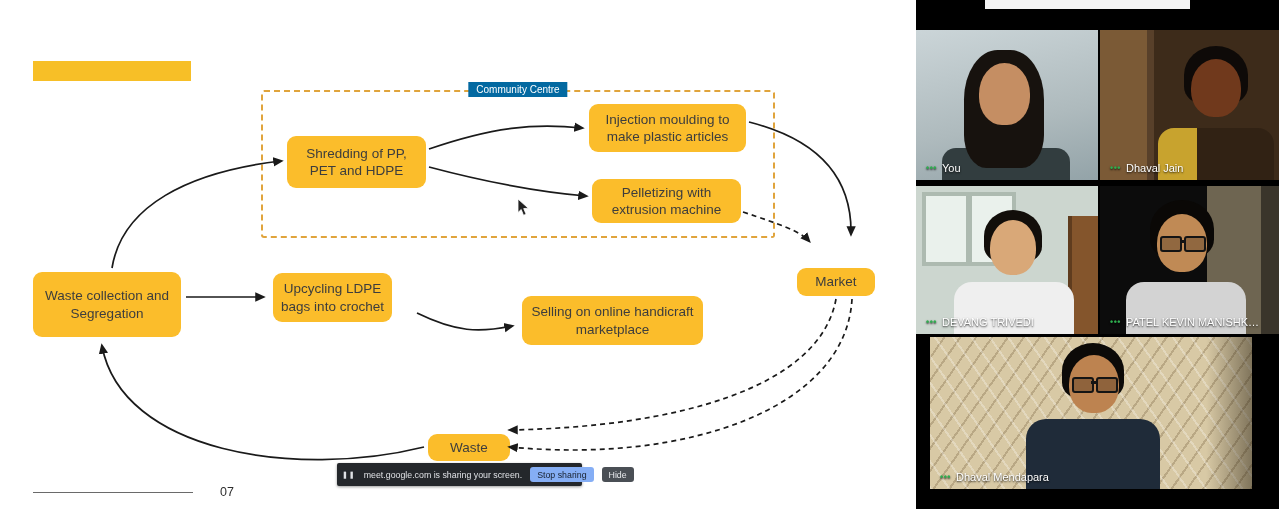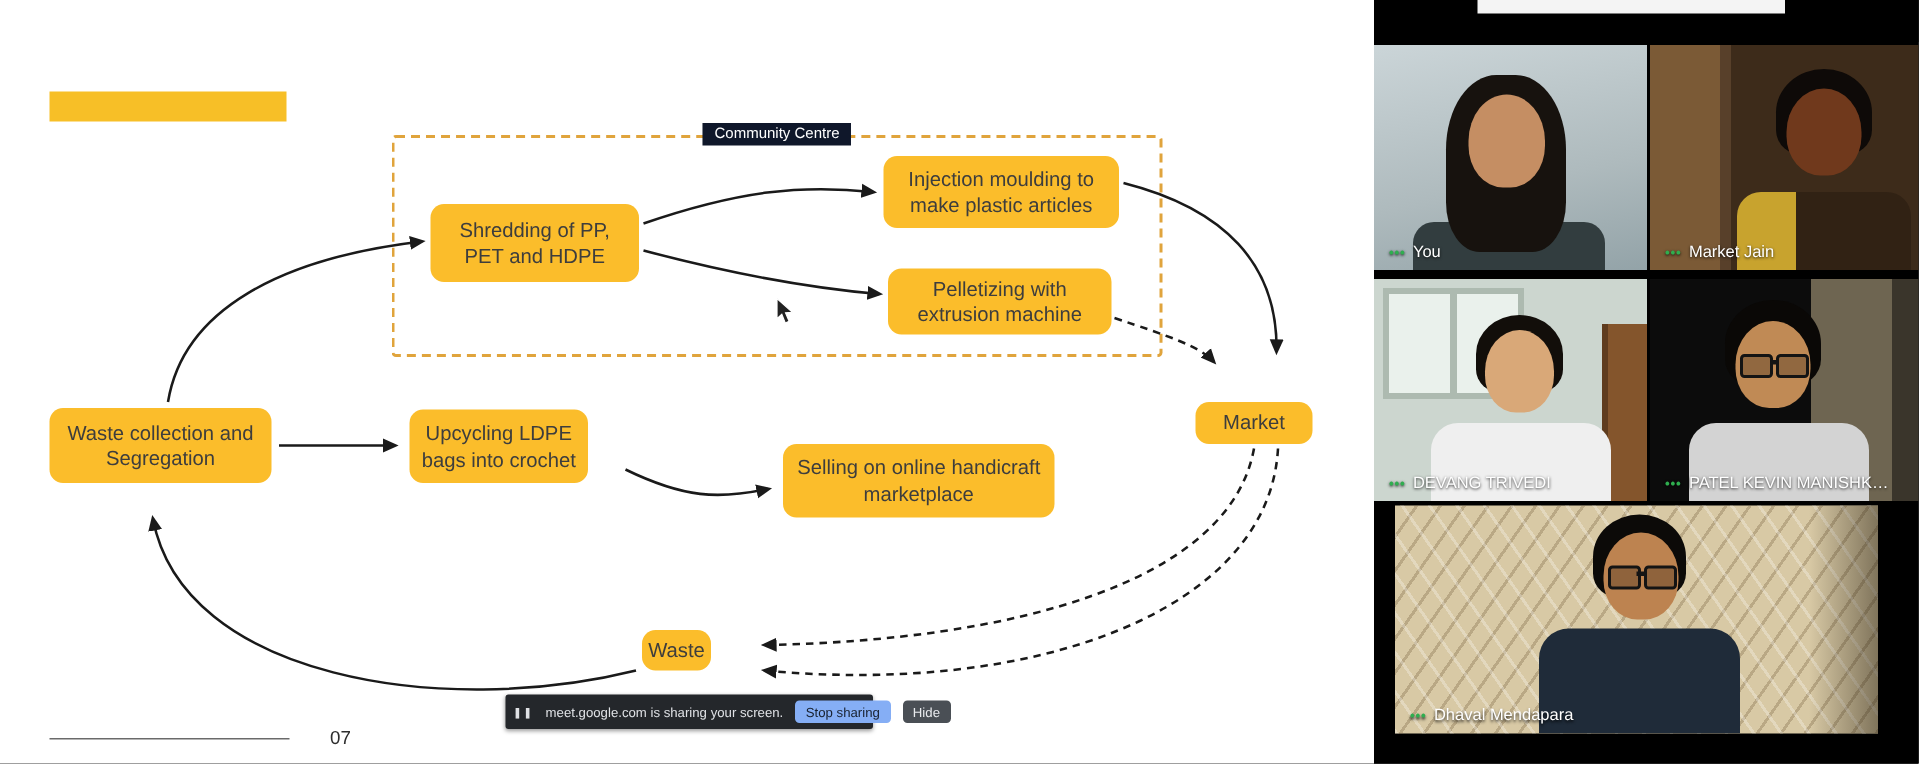--- a/index.html
+++ b/index.html
@@ -4,30 +4,30 @@
 <style>
   html,body{margin:0;padding:0}
   body{width:1279px;height:509px;overflow:hidden;background:#000;font-family:"Liberation Sans","DejaVu Sans",sans-serif}
   .screen{position:relative;width:1279px;height:509px;background:#000}
 
   
   .slide{position:absolute;left:0;top:0;width:916px;height:509px;background:#fff;overflow:hidden}
   .title-highlight{position:absolute;left:33px;top:61px;width:158px;height:20px;background:#f7bf27}
   .slide-title{position:absolute;left:33px;top:34px;font-size:31px;font-weight:800;color:#141414;letter-spacing:.2px}
   .community-box{position:absolute;left:261px;top:90px;width:510px;height:144px;border:2px dashed #e0a43c;border-radius:3px}
-  .community-label{position:absolute;top:-10px;left:50%;transform:translateX(-50%);background:#0f172a;color:#fff;font-size:10px;padding:2px 8px;white-space:nowrap}
+  .community-label{position:absolute;top:-10px;left:50%;transform:translateX(-50%);background:#0369a1;color:#fff;font-size:10px;padding:2px 8px;white-space:nowrap}
   .node{position:absolute;background:#fbbd2b;border-radius:9px;display:flex;align-items:center;justify-content:center;text-align:center;color:#3d3d3d;font-size:13.5px;line-height:1.28;padding:4px 8px;box-sizing:border-box}
-  .n-waste-collection{left:33px;top:272px;width:148px;height:50px}
+  .n-waste-collection{left:33px;top:272px;width:148px;height:65px}
   .n-shredding{left:287px;top:136px;width:139px;height:52px;z-index:2}
   .n-injection{left:589px;top:104px;width:157px;height:48px;z-index:2}
   .n-pelletizing{left:592px;top:179px;width:149px;height:44px;z-index:2}
   .n-upcycling{left:273px;top:273px;width:119px;height:49px}
   .n-selling{left:522px;top:296px;width:181px;height:49px}
   .n-market{left:797px;top:268px;width:78px;height:28px}
-  .n-waste{left:428px;top:420px;width:46px;height:27px}
+  .n-waste{left:428px;top:434px;width:82px;height:27px}
   .arrow-layer{position:absolute;left:0;top:0;pointer-events:none;z-index:3}
   .footer-line{position:absolute;left:33px;top:492px;width:160px;height:0;border-top:1.5px solid #6a6a6a}
   .page-number{position:absolute;left:220px;top:485px;font-size:12.5px;color:#2e2e2e}
 
   
   .share-bar{position:absolute;left:337px;top:463px;width:245px;height:23px;background:#24272b;border-radius:2px;display:flex;align-items:center;gap:8px;padding:0 5px;box-sizing:border-box;box-shadow:0 1px 3px rgba(0,0,0,.4);z-index:6}
   .pause-icon{color:#dfe1e5;font-size:7px;letter-spacing:1px;cursor:pointer}
   .share-msg{color:#dfe1e5;font-size:8.8px;white-space:nowrap}
   .stop-btn{background:#85aef5;color:#17202e;border:none;font-size:8.8px;font-family:inherit;padding:2.5px 7px;border-radius:3px;cursor:pointer;white-space:nowrap}
   .hide-btn{background:#4a4f55;color:#e8eaed;border:none;font-size:8.8px;font-family:inherit;padding:2.5px 7px;border-radius:3px;cursor:pointer}
@@ -114,21 +114,21 @@
     </div>
 
     <div class="tile" style="left:184px;top:30px;width:179px;height:150px;background:linear-gradient(90deg,#7b5a36 0 26%,#58402a 26% 30%,#3d2b1a 30% 100%)">
       <div>
         <div class="hair" style="left:84px;top:16px;width:64px;height:58px;background:#0e0a08;border-radius:50% 50% 30% 30%"></div>
         <div class="head" style="left:91px;top:29px;width:50px;height:58px;background:#70391c;border-radius:50% 50% 45% 45%"></div>
         <div class="bodyshape" style="left:58px;top:98px;width:116px;height:54px;background:linear-gradient(90deg,#c8a32e 0 34%,#312214 34%);border-radius:16px 16px 0 0"></div>
       </div>
       <div class="name-tag">
         <span class="audio-dots">•••</span>
-        <span>Market Jain</span>
+        <span>Dhaval Jain</span>
       </div>
     </div>
 
     <div class="tile" style="left:0;top:186px;width:182px;height:148px;background:#ccd6cf">
       <div class="prop" style="left:6px;top:6px;width:86px;height:66px;border:4px solid #adbab0;background:linear-gradient(90deg,#eaf1ec 0 47%,#adbab0 47% 53%,#eaf1ec 53%)"></div>
       <div class="prop" style="right:0;top:30px;width:26px;height:118px;background:#84552c;border-left:4px solid #5f3c1e"></div>
       <div>
         <div class="hair" style="left:68px;top:24px;width:58px;height:52px;background:#120e0a;border-radius:50% 50% 30% 30%"></div>
         <div class="head" style="left:74px;top:34px;width:46px;height:55px;background:#d9a878;border-radius:50% 50% 45% 45%"></div>
         <div class="bodyshape" style="left:38px;top:96px;width:120px;height:52px;background:#efefef;border-radius:18px 18px 0 0"></div>

